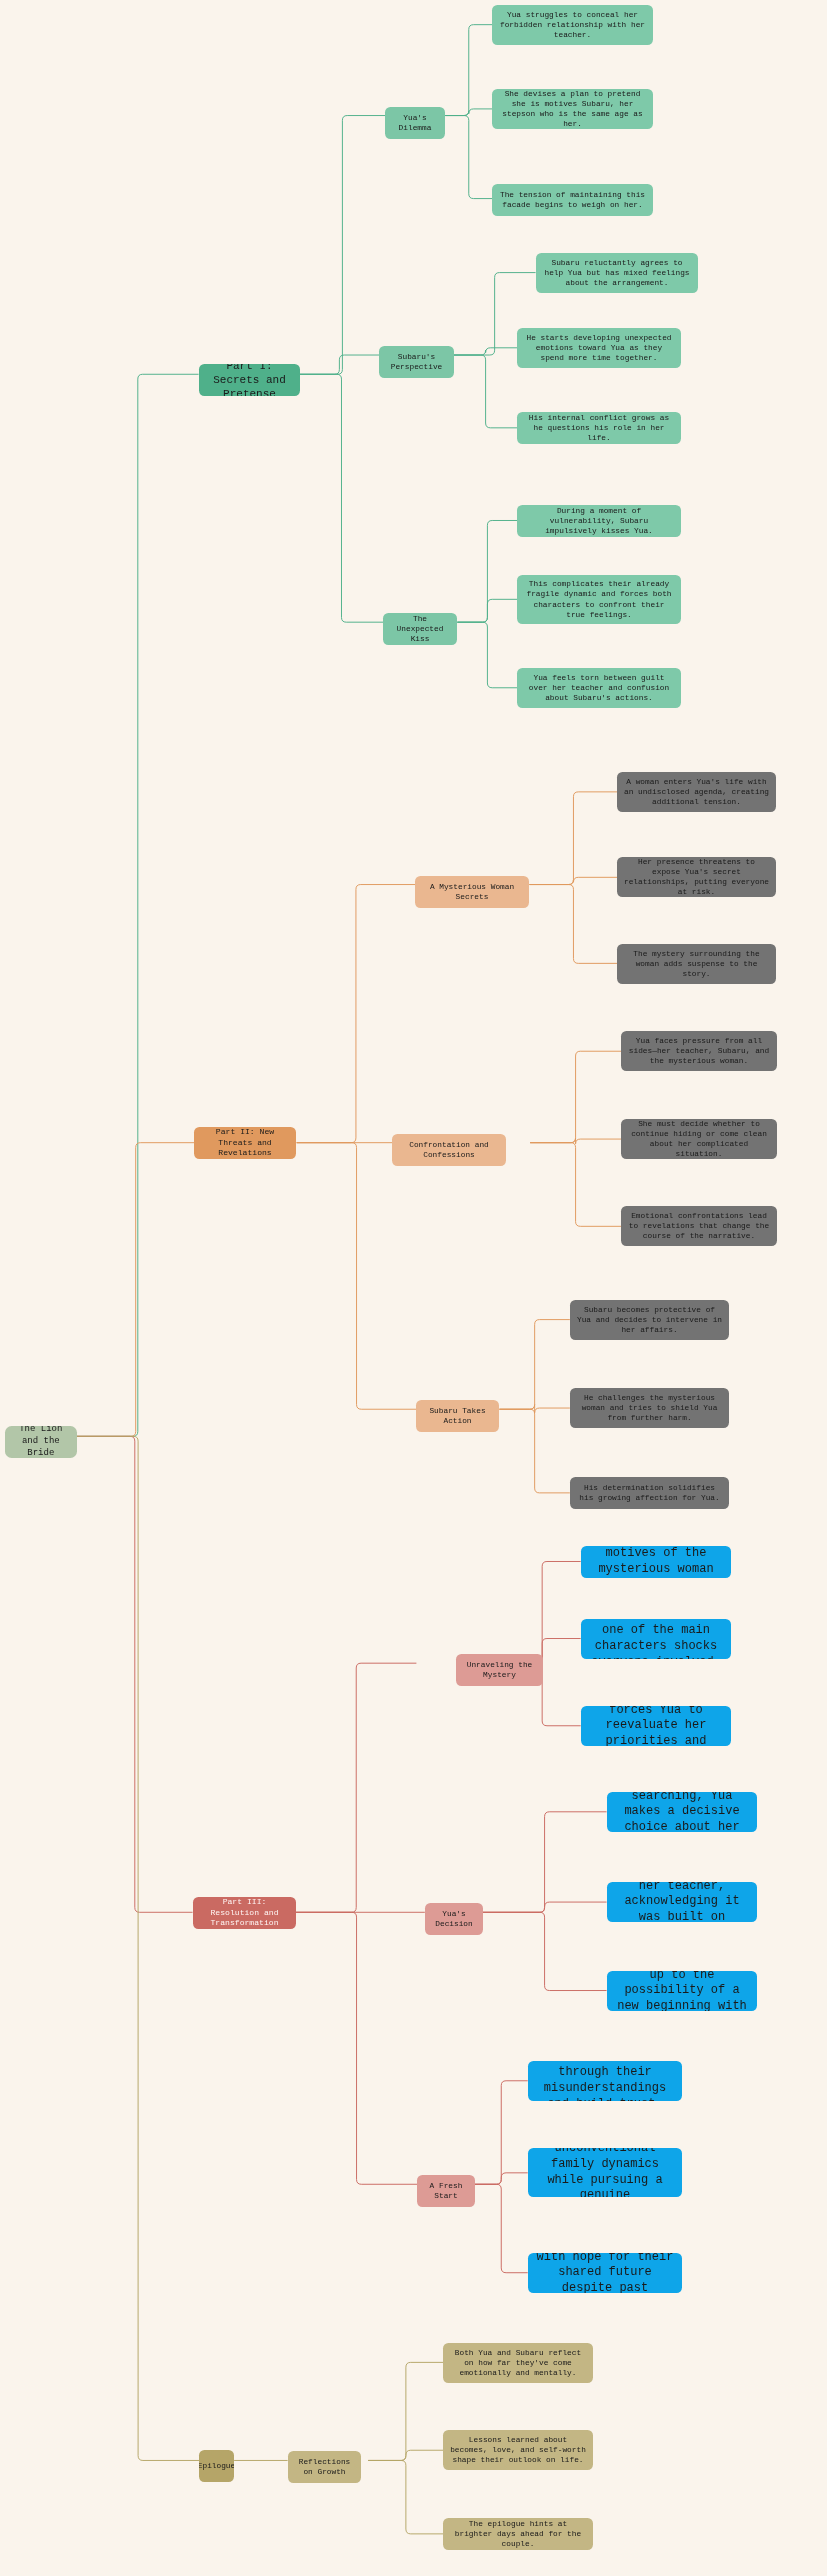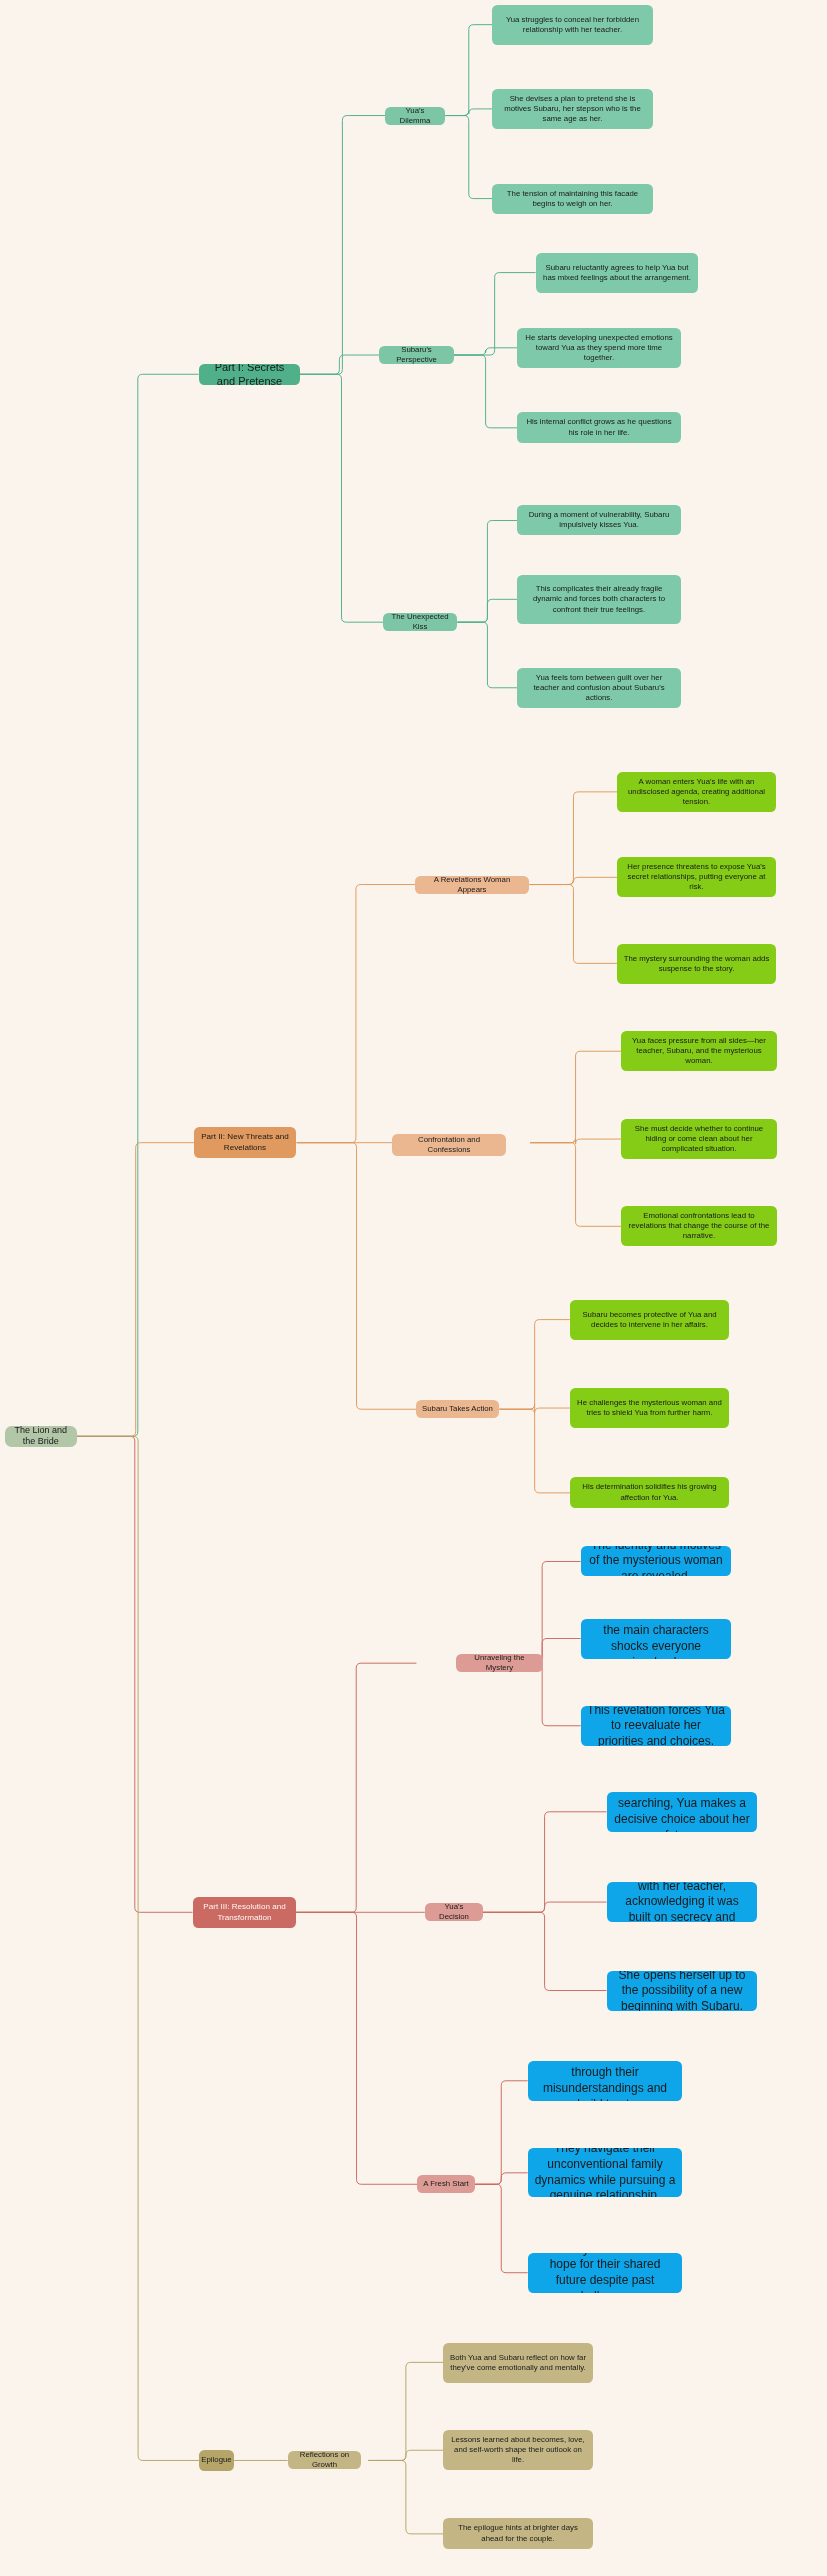--- a/index.html
+++ b/index.html
@@ -27,37 +27,38 @@
   }
   .node {
     position: absolute;
     box-sizing: border-box;
     display: flex;
     align-items: center;
     justify-content: center;
     text-align: center;
     border-radius: 5.4px;
     line-height: 1.30;
-    padding: 8px 6px;
+    padding: 16px 6px;
     overflow: hidden;
+    font-family: Liberation Mono, monospace;
   }
   
   .n-root {
     background: #b2c6a8;
     font-size: 9px;
     border-radius: 6.6px;
   }
   
   .n-part1      { background: #4fb08a; font-size: 11px; }
   .n-branch1    { background: #7cc6a6; font-size: 7.8px; }
   .n-leaf1      { background: #7ec9a9; font-size: 7.8px; }
   
   .n-part2      { background: #e0995e; font-size: 8.1px; }
   .n-branch2    { background: #eab790; font-size: 7.8px; }
-  .n-leaf2      { background: #84cc16; font-size: 7.8px; }
+  .n-leaf2      { background: #737373; font-size: 7.8px; }
   
   .n-part3      { background: #ca6a62; font-size: 8.1px; color: #fff6f4; }
   .n-branch3    { background: #dd9b95; font-size: 7.8px; }
   .n-leaf3      { background: #0ea5e9; font-size: 12px; }
   
   .n-epi        { background: #b5a568; font-size: 7.8px; }
   .n-branch4    { background: #c3b684; font-size: 7.8px; }
   .n-leaf4      { background: #c3b684; font-size: 7.8px; }
 </style>
 </head>
@@ -157,21 +158,21 @@
   </div>
   <div class="node n-leaf1" style="left:517px; top:668px; width:164px; height:40px;">
     <span>Yua feels torn between guilt over her teacher and confusion about Subaru's actions.</span>
   </div>
 
   <div class="node n-part2" style="left:194px; top:1127px; width:102px; height:31px;">
     <span>Part II: New Threats and Revelations</span>
   </div>
 
   <div class="node n-branch2" style="left:415px; top:876px; width:114px; height:18px;">
-    <span>A Revelations Woman Appears</span>
+    <span>A Mysterious Woman Secrets</span>
   </div>
   <div class="node n-leaf2" style="left:617px; top:772px; width:159px; height:40px;">
     <span>A woman enters Yua's life with an undisclosed agenda, creating additional tension.</span>
   </div>
   <div class="node n-leaf2" style="left:617px; top:857px; width:159px; height:40px;">
     <span>Her presence threatens to expose Yua's secret relationships, putting everyone at risk.</span>
   </div>
   <div class="node n-leaf2" style="left:617px; top:944px; width:159px; height:40px;">
     <span>The mystery surrounding the woman adds suspense to the story.</span>
   </div>

